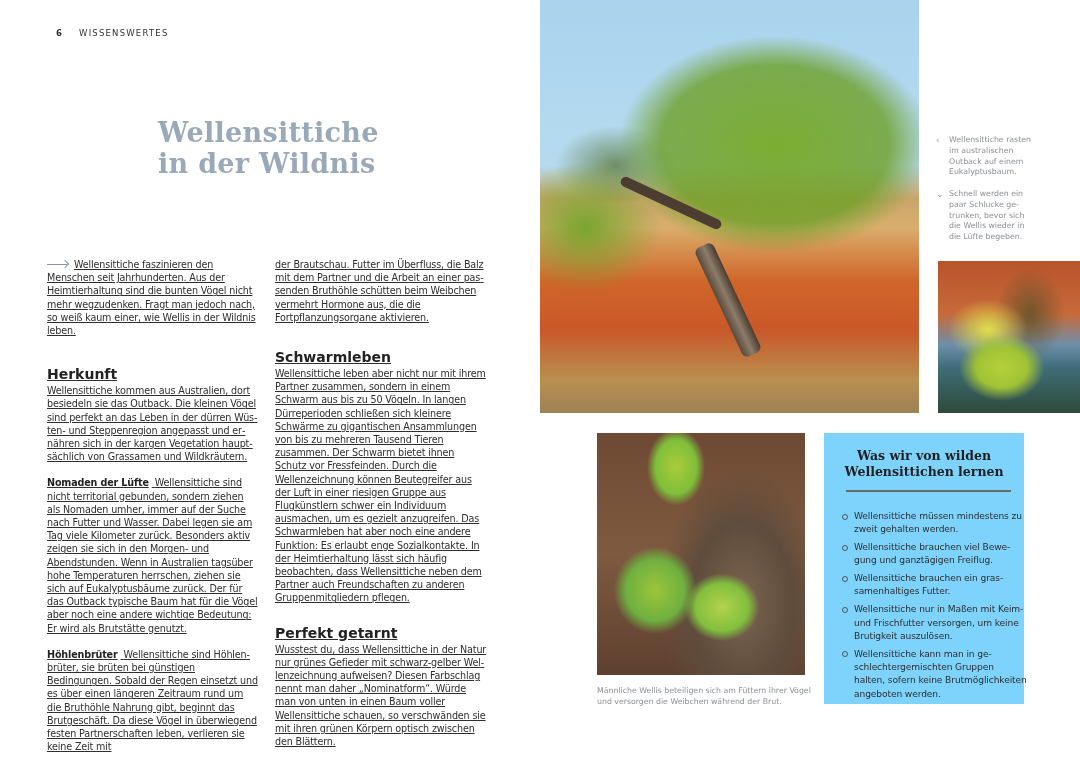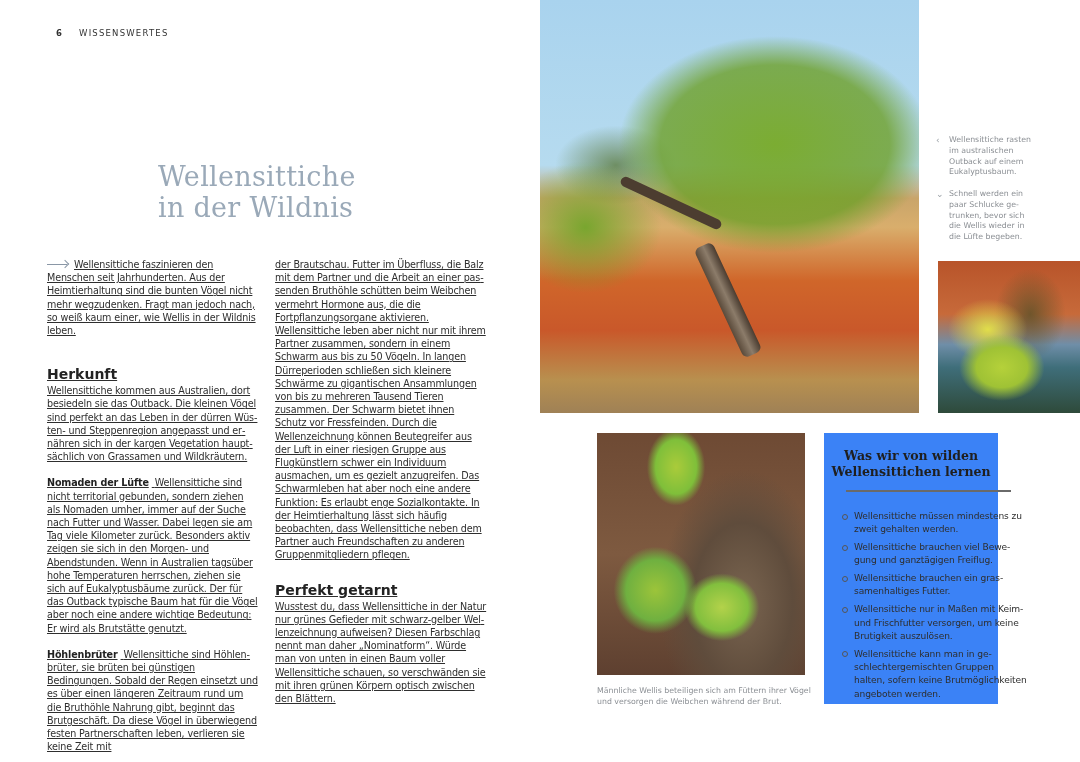--- a/index.html
+++ b/index.html
@@ -2,21 +2,21 @@
 <html><head>
   <meta charset="utf-8">
   <style>
     * { margin: 0; padding: 0; box-sizing: border-box; }
     html, body { width: 1080px; height: 762px; background: #ffffff; overflow: hidden; }
     body { position: relative; font-family: "DejaVu Sans", sans-serif; color: #2a2a2a; }
 
     .running-head { position: absolute; left: 56px; top: 28px; font-size: 8.5px; letter-spacing: 1.2px; color: #333; }
     .running-head .pg { font-weight: bold; margin-right: 12px; }
 
-    .title { position: absolute; left: 158px; top: 117px; width: 260px; font-family: "DejaVu Serif", serif; font-weight: normal; font-size: 27px; line-height: 31px; color: #9aa9b8; letter-spacing: 0.3px; margin-top: 44px; }
+    .title { position: absolute; left: 158px; top: 117px; width: 260px; font-family: "DejaVu Serif", serif; font-weight: bold; font-size: 27px; line-height: 31px; color: #9aa9b8; letter-spacing: 0.3px; }
 
     .col { position: absolute; top: 258px; width: 212px; font-size: 9.6px; line-height: 13.2px; color: #2e2e2e; letter-spacing: -0.15px; text-decoration: underline; }
     .col1 { left: 47px; }
     .col2 { left: 275px; }
     .col p { margin: 0; }
     .intro-arrow { display: inline-block; width: 24px; height: 8px; position: relative; vertical-align: middle; margin-right: 3px; }
     .intro-arrow::before { content: ""; position: absolute; left: 0; top: 3px; width: 20px; height: 1px; background: #8a97a6; }
     .intro-arrow::after { content: ""; position: absolute; right: 3px; top: 0px; width: 5px; height: 5px; border-top: 1px solid #8a97a6; border-right: 1px solid #8a97a6; transform: rotate(45deg); }
 
     .h2 { font-size: 14px; line-height: 16px; color: #222; margin-top: 16px; margin-bottom: 2px; letter-spacing: 0; }
@@ -49,21 +49,21 @@
         linear-gradient(180deg, #6e4a34 0%, #7e5a40 50%, #5e4030 100%); }
 
     .caption-right { position: absolute; left: 936px; width: 100px; font-size: 7.8px; line-height: 10.8px; color: #8b8f94; }
     .cap1 { top: 135px; }
     .cap2 { top: 189px; }
     .cap-mark { position: absolute; left: 0; font-size: 9px; color: #9aa0a6; }
     .cap-text { display: block; padding-left: 13px; }
 
     .caption-bottom { position: absolute; left: 597px; top: 685px; width: 220px; font-size: 7.8px; line-height: 11px; color: #8b8f94; }
 
-    .box { position: absolute; left: 824px; top: 433px; width: 174px; height: 271px; background: #3b82f6; }
+    .box { position: absolute; left: 824px; top: 433px; width: 200px; height: 271px; background: #7dd3fc; }
     .box-title { position: absolute; left: 0; top: 15px; width: 100%; text-align: center; font-family: "DejaVu Serif", serif; font-weight: bold; font-size: 12.5px; line-height: 15.5px; color: #1f1f1f; }
     .box-rule { position: absolute; left: 22px; top: 57px; width: 165px; height: 2px; background: #6a6a6a; }
     .box-list { position: absolute; left: 18px; top: 77px; width: 185px; list-style: none; font-size: 9.1px; line-height: 13.3px; color: #2e2e2e; letter-spacing: -0.1px; }
     .box-list li { position: relative; padding-left: 12px; margin-bottom: 4.5px; }
     .bullet { position: absolute; left: 0; top: 3.5px; width: 6px; height: 6px; border: 1px solid #555; border-radius: 50%; }
   </style>
 </head>
 <body>
 
 <div class="running-head">
@@ -81,20 +81,21 @@
   <h2 class="h2" style="margin-top:29px">Herkunft</h2>
   <p>Wellensittiche kommen aus Australien, dort besiedeln sie das Outback. Die kleinen Vögel sind perfekt an das Leben in der dürren Wüs­ten- und Steppenregion angepasst und er­nähren sich in der kargen Vegetation haupt­sächlich von Grassamen und Wildkräutern.</p>
   <div class="gap"></div>
   <p><span class="runin">Nomaden der Lüfte</span> <span>Wellensittiche sind nicht territorial gebunden, sondern ziehen als Noma­den umher, immer auf der Suche nach Futter und Wasser. Dabei legen sie am Tag viele Kilo­meter zurück. Besonders aktiv zeigen sie sich in den Morgen- und Abendstunden. Wenn in Australien tagsüber hohe Temperaturen herr­schen, ziehen sie sich auf Eukalyptusbäume zurück. Der für das Outback typische Baum hat für die Vögel aber noch eine andere wichtige Bedeutung: Er wird als Brutstätte genutzt.</span></p>
   <div class="gap"></div>
   <p><span class="runin">Höhlenbrüter</span> <span>Wellensittiche sind Höhlen­brüter, sie brüten bei günstigen Bedingungen. Sobald der Regen einsetzt und es über einen längeren Zeitraum rund um die Bruthöhle Nahrung gibt, beginnt das Brutgeschäft. Da diese Vögel in überwiegend festen Partner­schaften leben, verlieren sie keine Zeit mit</span></p>
 </div>
 
 <div class="col col2">
   <p>der Brautschau. Futter im Überfluss, die Balz mit dem Partner und die Arbeit an einer pas­senden Bruthöhle schütten beim Weibchen vermehrt Hormone aus, die die Fortpflanzungs­organe aktivieren.</p>
+  <h2 class="h2" style="margin-top:25px">Schwarmleben</h2>
   <p>Wellensittiche leben aber nicht nur mit ihrem Partner zusammen, sondern in einem Schwarm aus bis zu 50 Vögeln. In langen Dürreperioden schließen sich kleinere Schwärme zu giganti­schen Ansammlungen von bis zu mehreren Tausend Tieren zusammen. Der Schwarm bietet ihnen Schutz vor Fressfeinden. Durch die Wellenzeichnung können Beutegreifer aus der Luft in einer riesigen Gruppe aus Flugkünstlern schwer ein Individuum ausmachen, um es ge­zielt anzugreifen. Das Schwarmleben hat aber noch eine andere Funktion: Es erlaubt enge Sozialkontakte. In der Heimtierhaltung lässt sich häufig beobachten, dass Wellensittiche neben dem Partner auch Freundschaften zu anderen Gruppenmitgliedern pflegen.</p>
   <h2 class="h2" style="margin-top:20px">Perfekt getarnt</h2>
   <p>Wusstest du, dass Wellensittiche in der Natur nur grünes Gefieder mit schwarz-gelber Wel­lenzeichnung aufweisen? Diesen Farbschlag nennt man daher „Nominatform“. Würde man von unten in einen Baum voller Wellensittiche schauen, so verschwänden sie mit ihren grünen Körpern optisch zwischen den Blättern.</p>
 </div>
 
 <div class="photo photo-tree" title="Schwarm Wellensittiche auf Eukalyptusbaum im roten Outback">
   <div class="trunk2"></div>
   <div class="trunk"></div>
 </div>
 

